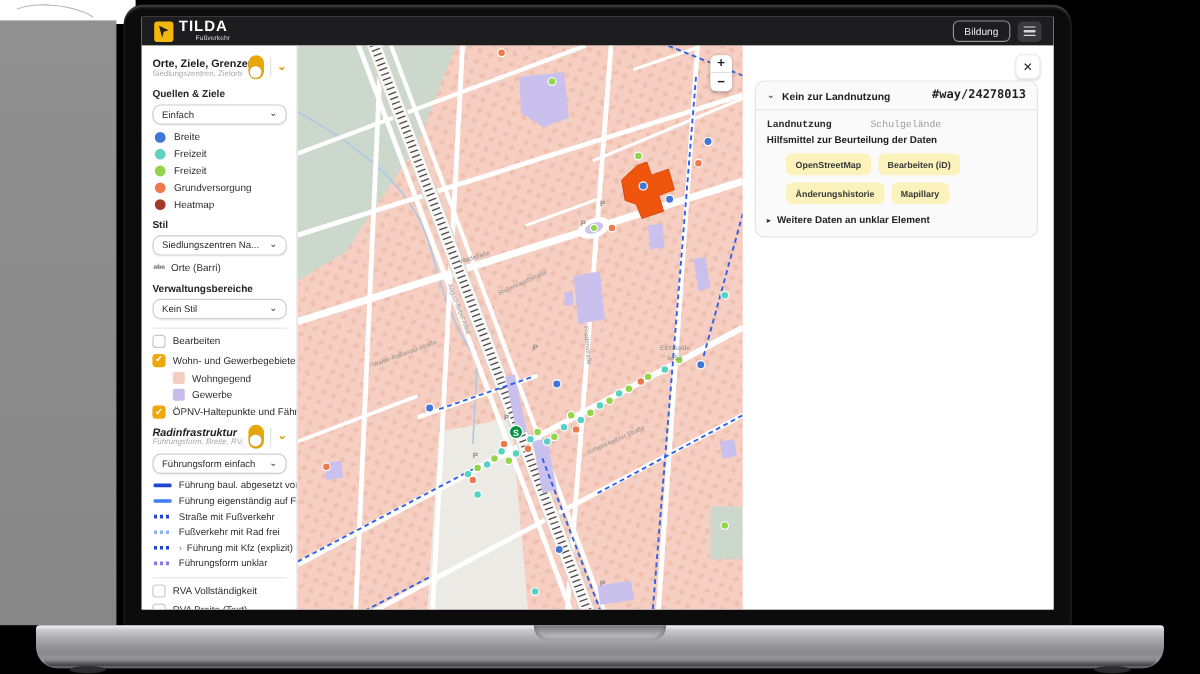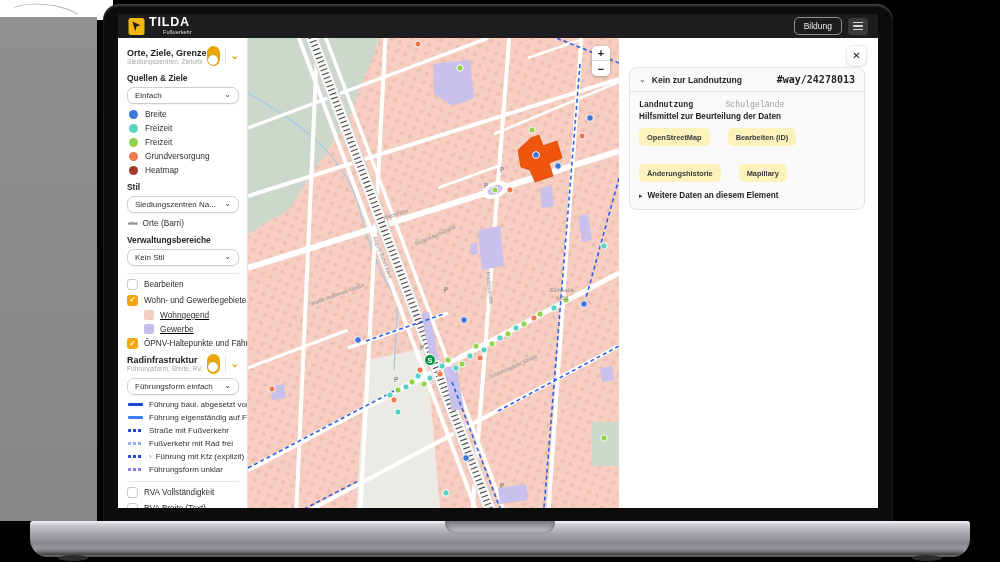--- a/index.html
+++ b/index.html
@@ -52,21 +52,21 @@
   .legend-label { font-size:8.3px; color:#303030; white-space:nowrap; }
   .abc-row { display:flex; align-items:center; gap:5px; margin:4px 0 2px 1px; }
   .abc-ic { font-size:6px; color:#8f8f8f; font-weight:bold; letter-spacing:-.3px; text-decoration:line-through; }
   .divider { border-top:1px solid #e7e7e7; margin:7px 0 5px; }
   .cb-row { display:flex; align-items:center; gap:6px; margin:4.5px 0; }
   .cb { width:11px; height:11px; border-radius:3px; flex:none; display:flex; align-items:center; justify-content:center; }
   .cb.off { background:#fff; border:1px solid #c9c9c9; }
   .cb.on { background:#f0a70c; }
   .cb .chk { color:#fff; font-size:8px; font-weight:bold; line-height:1; }
   .cb-label { font-size:8.2px; color:#2c2c2c; white-space:nowrap; }
-  .swatch-row { display:flex; align-items:flex-start; gap:6px; margin:3.5px 0 3.5px 17px;text-decoration:underline; }
+  .swatch-row { display:flex; align-items:flex-start; gap:6px; margin:3.5px 0 3.5px 17px; }
   .swatch { width:10px; height:10px; border-radius:2px; flex:none; }
   .sw-wohn { background:#f5cdc0; } .sw-gew { background:#c7bdeb; }
   .line-row { display:flex; align-items:center; gap:6px; margin:4.2px 0 4.2px 1px; }
   .lsw { width:15px; height:3px; border-radius:1px; flex:none; }
   .ls-solid-dark { background:#1e46cf; }
   .ls-solid-light { background:#3e7df2; }
   .ls-dashed-dark { background:repeating-linear-gradient(90deg,#1e46cf 0 3px,transparent 3px 5px); }
   .ls-dashed-light { background:repeating-linear-gradient(90deg,#8fb1f2 0 3px,transparent 3px 5px); }
   .ls-dashed-purple { background:repeating-linear-gradient(90deg,#8679ea 0 3px,transparent 3px 5px); }
   .l-prefix { font-size:8px; color:#8a8a8a; line-height:1; margin-right:-2px; }
@@ -85,21 +85,21 @@
   .card { position:absolute; top:29px; left:10px; right:13px; background:#fafafa; border:1px solid #e4e4e4; border-radius:8px; overflow:hidden; }
   .card-head { display:flex; align-items:center; gap:6px; padding:6px 9px; border-bottom:1px solid #e7e7e7; }
   .card-chev { font-size:8px; color:#444; line-height:.7; }
   .card-title { font-size:8.6px; font-weight:bold; color:#1f1f1f; flex:1; }
   .card-id { font-family:"DejaVu Sans Mono", monospace; font-size:10px; font-weight:bold; color:#1f1f1f; }
   .card-body { padding:8px 9px 9px; }
   .attr-row { display:flex; margin-bottom:3px;font-family:Liberation Mono, monospace; }
   .attr-label { width:40%; font-size:8.2px; font-weight:bold; color:#2a2a2a; }
   .attr-value { font-size:8.2px; color:#9d9d9d; }
   .tools-heading { font-size:8.2px; font-weight:bold; color:#1f1f1f; margin:2px 0 7px; }
-  .btn-wrap { display:flex; flex-wrap:wrap; gap:18px; margin-bottom:9px; }
+  .btn-wrap { display:flex; flex-wrap:wrap; gap:6px; margin-bottom:9px;margin-left:16px; }
   .tool-btn { background:#fbf2bc; border:none; border-radius:5px; padding:4.5px 8px; font-size:7.4px; font-weight:bold; color:#3a3a3a; font-family:inherit; white-space:nowrap; }
   .more-row { display:flex; align-items:center; gap:5px; margin-top:2px; }
   .more-tri { font-size:7px; color:#3a3a3a; }
   .more-label { font-size:8.2px; font-weight:bold; color:#232323; }
 </style>
 </head>
 <body>
 
 <div class="corner-white">
     <div class="corner-arc"></div>
@@ -208,21 +208,21 @@
           <span class="swatch sw-gew"></span>
           <span class="legend-label">Gewerbe</span>
         </div>
         <div class="cb-row">
           <span class="cb on">
               <span class="chk">✓</span>
             </span>
           <span class="cb-label">ÖPNV-Haltepunkte und Fähranleger</span>
         </div>
 
-        <div class="section-head" style="margin-top:0;">
+        <div class="section-head" style="margin-top:0;font-style:italic;">
           <div class="section-titles">
             <div class="section-title">Radinfrastruktur</div>
             <div class="section-sub">Führungsform, Breite, RVA-Ober...</div>
           </div>
           <div class="toggle">
               <div class="knob"></div>
             </div>
           <div class="vdiv"></div>
           <div class="sec-chev">⌄</div>
         </div>
@@ -452,21 +452,21 @@
             </div>
             <div class="tools-heading">Hilfsmittel zur Beurteilung der Daten</div>
             <div class="btn-wrap">
               <button class="tool-btn">OpenStreetMap</button>
               <button class="tool-btn">Bearbeiten (iD)</button>
               <button class="tool-btn">Änderungshistorie</button>
               <button class="tool-btn">Mapillary</button>
             </div>
             <div class="more-row">
               <span class="more-tri">▸</span>
-              <span class="more-label">Weitere Daten an diesem Element</span>
+              <span class="more-label">Weitere Daten an unklar Element</span>
             </div>
           </div>
         </div>
       </div>
     </div>
 
   </div>
 </div>
 
 <div class="base">

